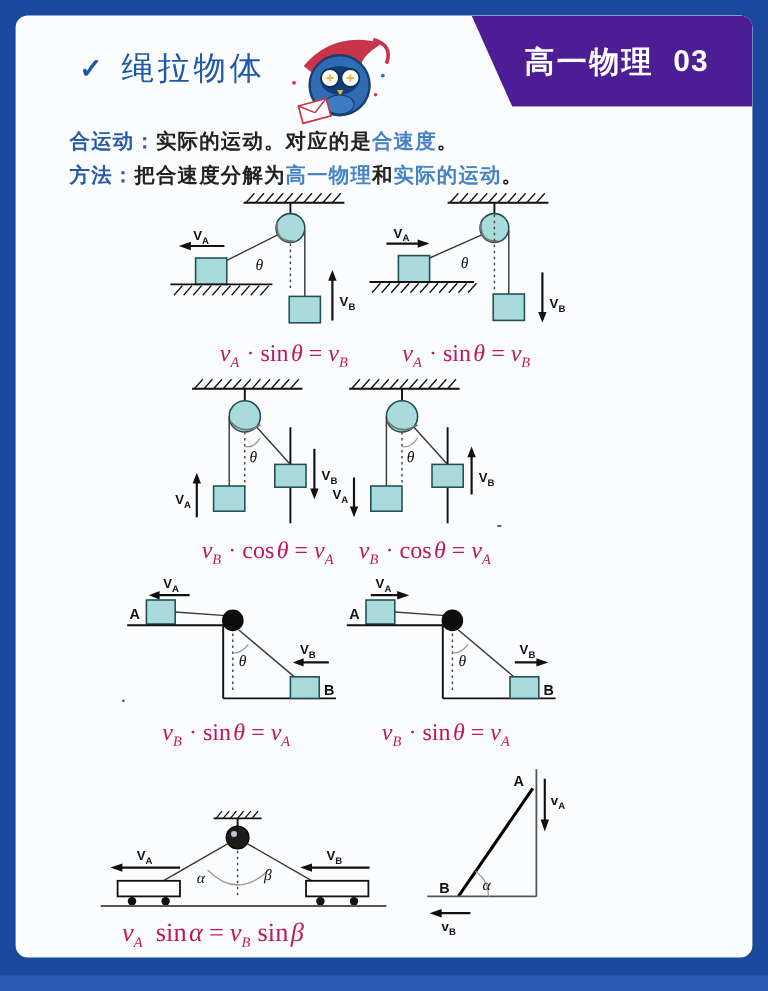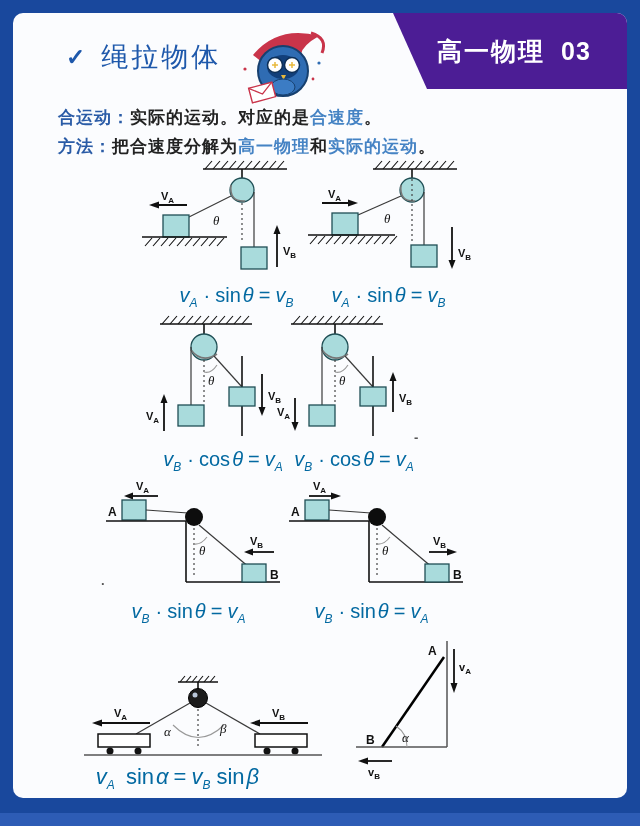--- a/index.html
+++ b/index.html
@@ -22,21 +22,21 @@
 
   
   .intro{position:absolute;left:45px;top:90px;font-size:17px;font-weight:700;
     color:#222;line-height:29px;letter-spacing:1px;}
   .intro p{margin:0;}
   .lead{color:#2a5ba6;}
   .hl{color:#4583c4;}
 
   
   .fig{position:absolute;display:flex;flex-direction:column;align-items:center;}
-  .formula{font-family:Liberation Sans, sans-serif;font-size:20px;color:#0369a1;
+  .formula{font-family:Liberation Serif, serif;font-size:20px;color:#be185d;
     white-space:nowrap;margin-top:4px;}
   .formula .var{font-style:italic;}
   .formula sub{font-size:12px;font-style:italic;margin-right:1px;}
   .formula .op{margin:0 5px;}
   .formula .fn{font-style:normal;margin-right:2px;}
   .formula .fn2{margin-left:5px;}
   .formula .ang{font-style:italic;}
   .fig1a .formula{margin-left:62px;}
   .fig3a .formula,.fig3b .formula{margin-top:8px;}
   .fig4 .formula{font-size:22px;margin-right:50px;margin-top:2px;}

